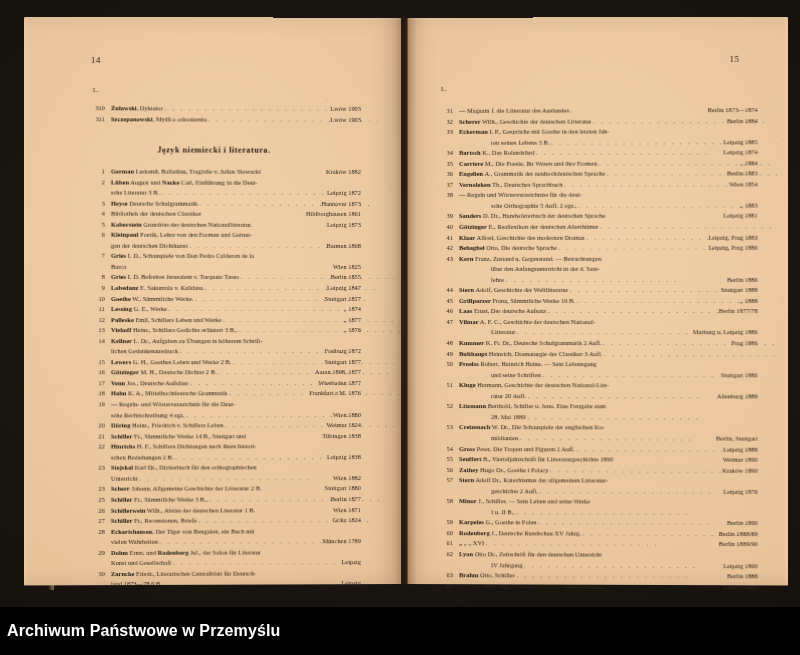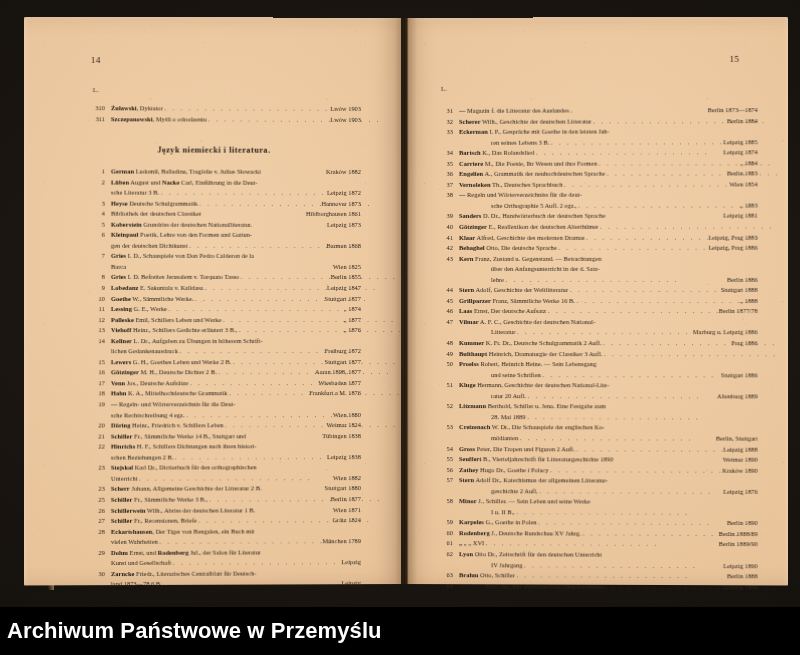--- a/index.html
+++ b/index.html
@@ -221,21 +221,21 @@
     bottom: 0;
     width: 800px;
     height: 48px;
     background: #000000;
     display: flex;
     align-items: center;
   }
   #watermark-text {
     color: #ffffff;
     font-family: "Liberation Sans", sans-serif;
-    font-size: 22px;
+    font-size: 16px;
     font-weight: bold;
     letter-spacing: .1px;
     padding-left: 7px;
   }
 </style>
 </head>
 <body>
 
 <div id="scan">
   <div id="backdrop"></div>

